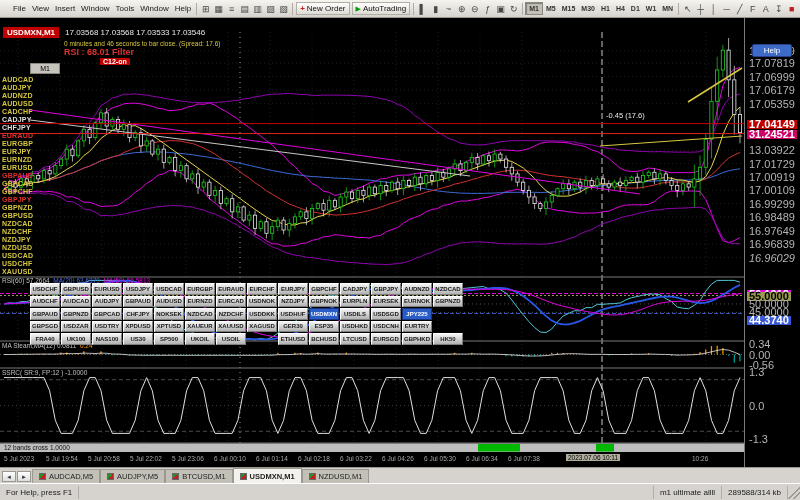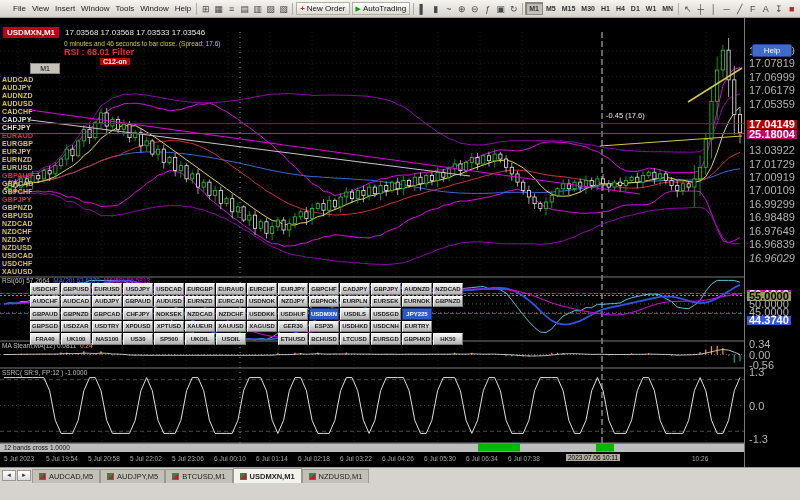--- a/index.html
+++ b/index.html
@@ -58,21 +58,21 @@
   #steam-label{top:324px;}
   #ssrc-label{top:351px;}
   .strip-label{position:absolute;top:425px;left:4px;font-size:6.5px;color:#111;z-index:5;line-height:9px;}
 
   #time-axis{position:absolute;top:434px;left:0;width:744px;height:15px;z-index:4;}
   .tl{position:absolute;top:3px;font-size:6.5px;color:#a8a8a8;white-space:nowrap;}
   .tl.hl{background:#b0ac9e;color:#000;padding:0 2px;top:2px;}
 
   
   .tabsbar{position:absolute;top:467px;left:0;right:0;height:16px;background:#d6d3ce;border-top:1px solid #9a9890;
-    display:flex;align-items:center;padding-left:2px;font-size:7.5px;}
+    display:flex;align-items:flex-end;padding-left:2px;font-size:7.5px;}
   .tabarrow{font-size:6px;padding:0 3px;height:11px;margin:0 1px 1px 0;border:1px solid #9a9890;
     background:linear-gradient(#fff,#ddd);display:flex;align-items:center;color:#333;}
   .tab{display:flex;align-items:center;gap:3px;padding:0 6px;border:1px solid #9a9890;border-bottom:none;
     background:#c3c0b8;height:14px;color:#222;}
   .tab.active{background:#f4f2ec;font-weight:bold;height:15px;}
   .tab-ico{width:7px;height:7px;flex:none;background:linear-gradient(135deg,#2a8c2a 50%,#c02020 50%);border:1px solid #666;}
   .statusbar{position:absolute;top:483px;left:0;right:0;height:17px;background:#d6d3ce;border-top:1px solid #fff;
     display:flex;align-items:center;font-size:8px;color:#1a1a1a;}
   .sb-sec{padding:0 6px;height:13px;display:flex;align-items:center;border-right:1px solid #b0aea6;white-space:nowrap;}
   .sb-fill{flex:1;height:13px;border-right:1px solid #b0aea6;}
@@ -570,21 +570,21 @@
         <rect x="478" y="426" width="42" height="7.5" fill="#00b800"></rect>
         <rect x="596" y="426" width="18" height="7.5" fill="#00b800"></rect>
       </svg>
     <div id="price-axis">
         <div class="ax" style="top: 28.8265px;">17.08559</div>
         <div class="ax" style="top: 41.0365px;">17.07819</div>
         <div class="ax" style="top: 54.5665px;">17.06999</div>
         <div class="ax" style="top: 68.0965px;">17.06179</div>
         <div class="ax" style="top: 81.6265px;">17.05359</div>
         <div class="ax hl" style="top: 101.591px; background: rgb(192, 0, 0); color: rgb(255, 255, 255);">17.04149</div>
-        <div class="ax hl" style="top: 111.541px; background: rgb(204, 0, 102); color: rgb(255, 255, 255);">25.18004</div>
+        <div class="ax hl" style="top: 111.541px; background: rgb(204, 0, 102); color: rgb(255, 255, 255);">31.24521</div>
         <div class="ax" style="top: 128.156px;">13.03922</div>
         <div class="ax" style="top: 141.522px;">17.01729</div>
         <div class="ax" style="top: 154.887px; text-align: right;">17.00919</div>
         <div class="ax" style="top: 168.251px;">17.00109</div>
         <div class="ax" style="top: 181.617px;">16.99299</div>
         <div class="ax" style="top: 194.982px;">16.98489</div>
         <div class="ax" style="top: 208.841px;">16.97649</div>
         <div class="ax" style="top: 222.207px;">16.96839</div>
         <div class="ax" style="top: 235.571px; font-style: italic;">16.96029</div>
         <div class="ax hl" style="top: 271.518px; background: rgb(224, 0, 224); color: rgb(255, 255, 255);">56.1912</div>
@@ -773,13 +773,20 @@
     <div class="tab active">
         <span class="tab-ico"></span>
         <span>USDMXN,M1</span>
       </div>
     <div class="tab">
         <span class="tab-ico"></span>
         <span>NZDUSD,M1</span>
       </div>
   </div>
 
+  <div class="statusbar">
+    <div class="sb-sec">For Help, press F1</div>
+    <div class="sb-fill"></div>
+    <div class="sb-sec">m1 ultimate allll</div>
+    <div class="sb-sec">289588/314 kb</div>
+    <div class="grip"></div>
+  </div>
 </div>
 
 </body></html>

